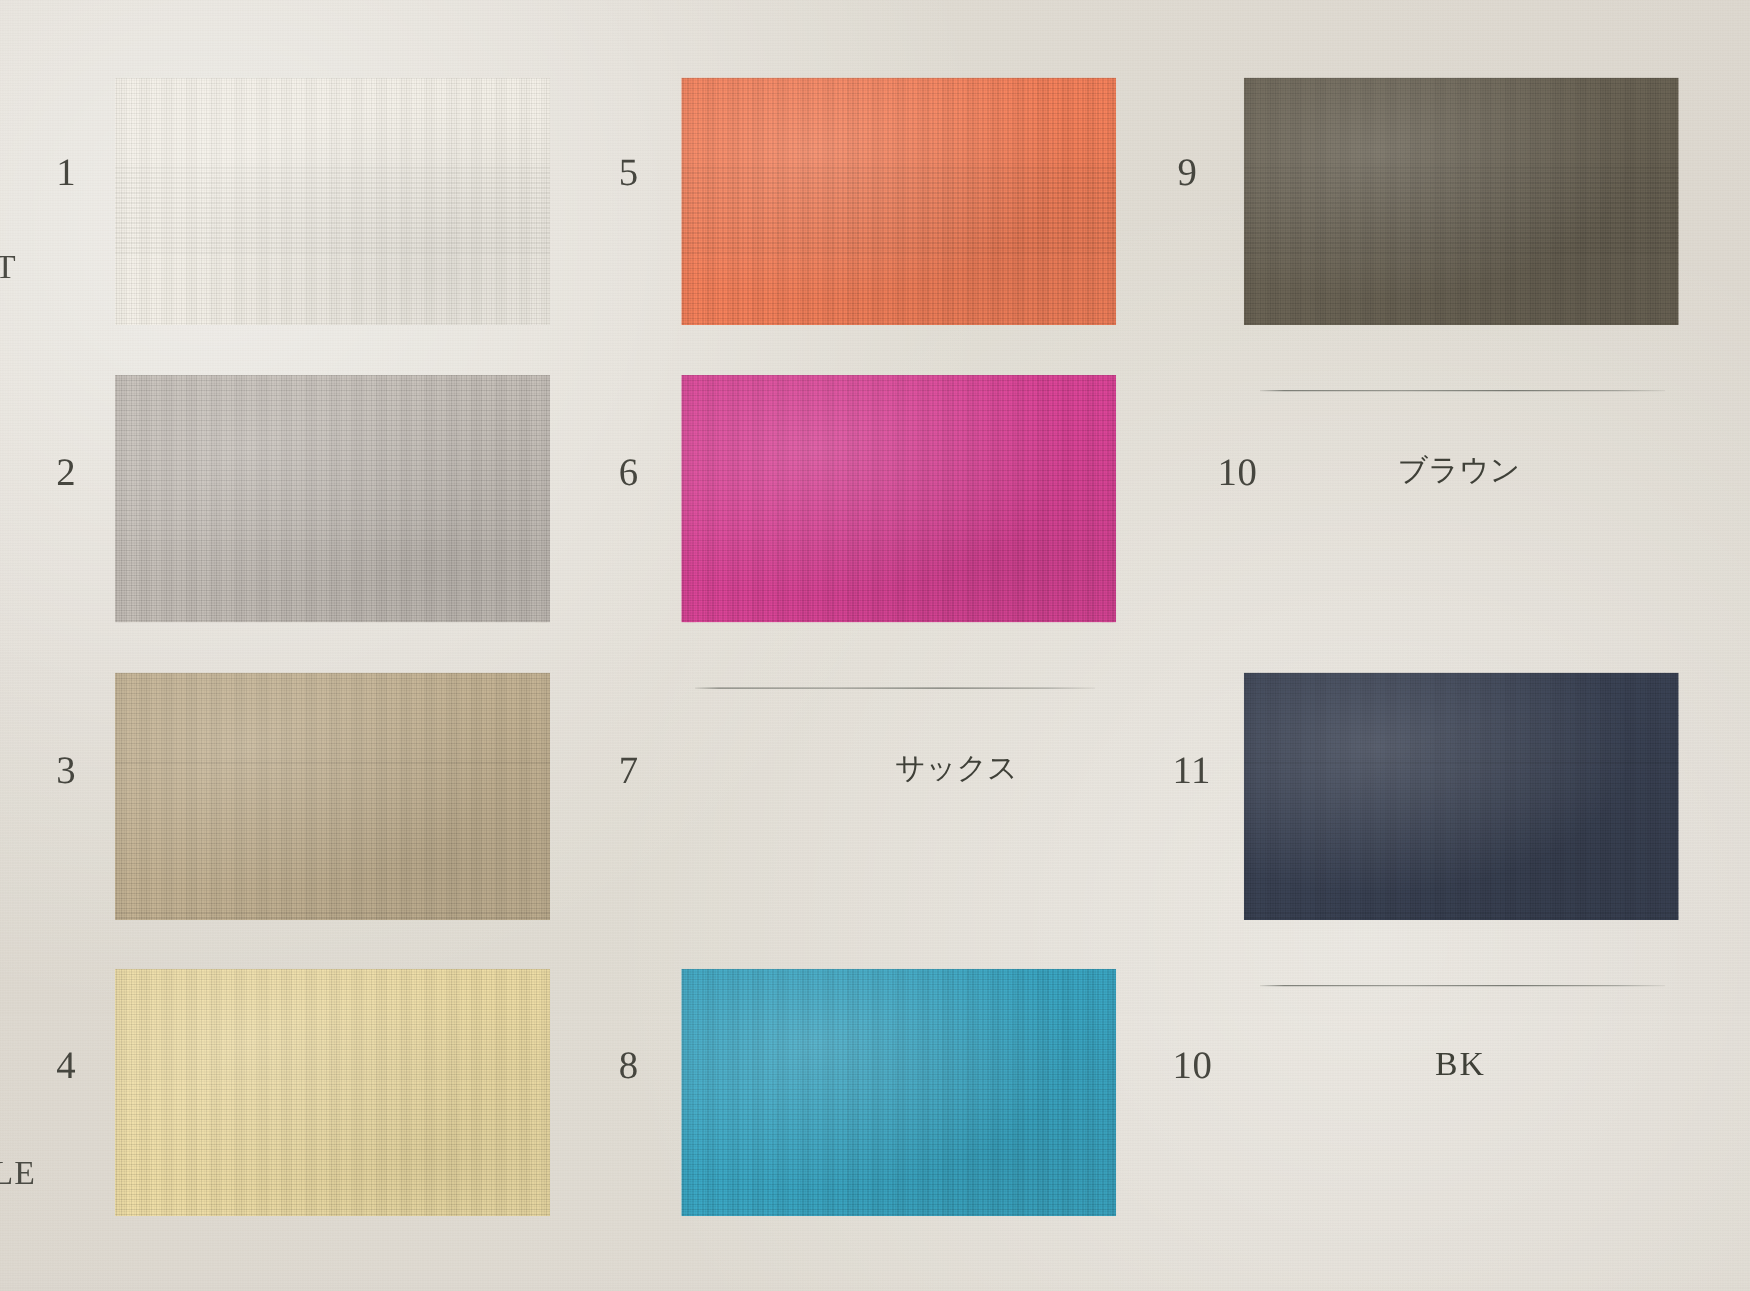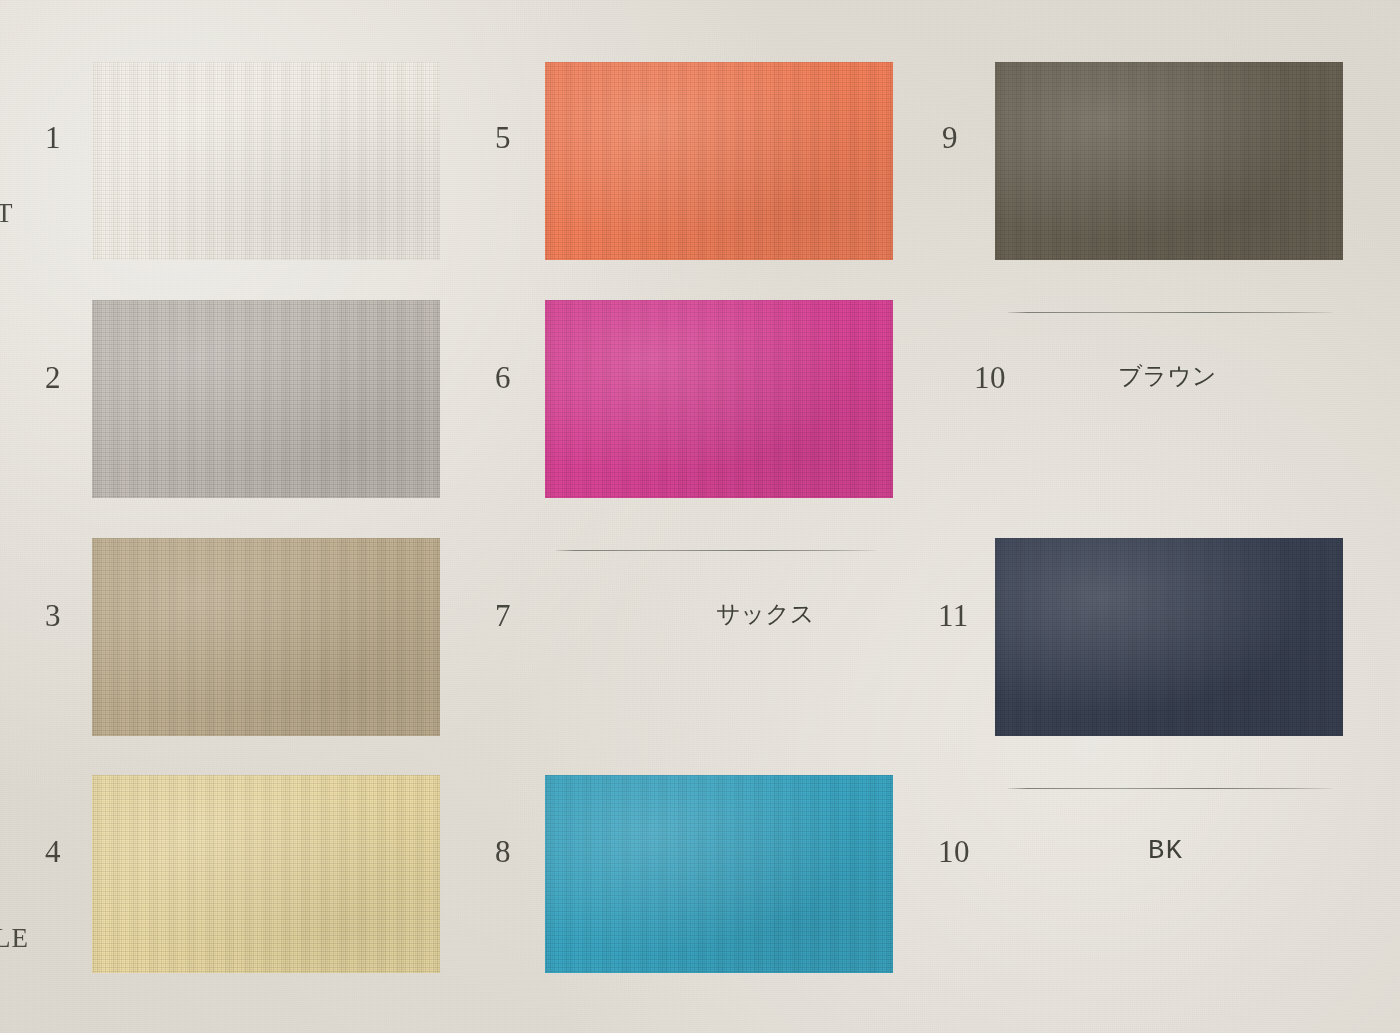--- a/index.html
+++ b/index.html
@@ -100,21 +100,21 @@
   }
   .color-name {
     position: absolute;
     color: #3f4038;
     font-size: 24px;
     line-height: 1;
     white-space: nowrap;
     font-family: "DejaVu Sans", "Liberation Sans", sans-serif;
   }
   .color-name.latin {
-    font-family: Liberation Mono, monospace;
+    font-family: Liberation Serif, serif;
     letter-spacing: 1.5px;
     font-size: 27px;
   }
   .rule {
     position: absolute;
     height: 1px;
     background: linear-gradient(90deg,
       rgba(110,112,104,0.15) 0%,
       rgba(92,95,88,0.75) 6%,
       rgba(92,95,88,0.55) 35%,

